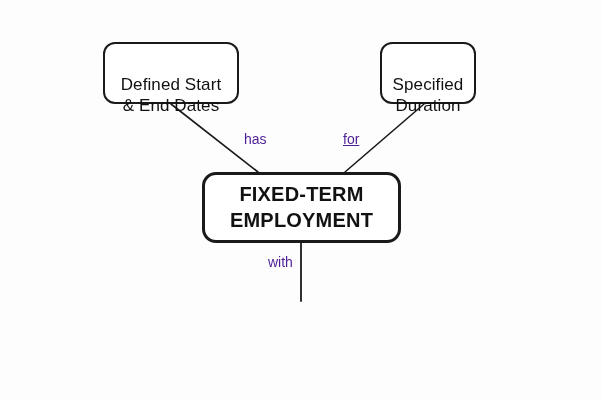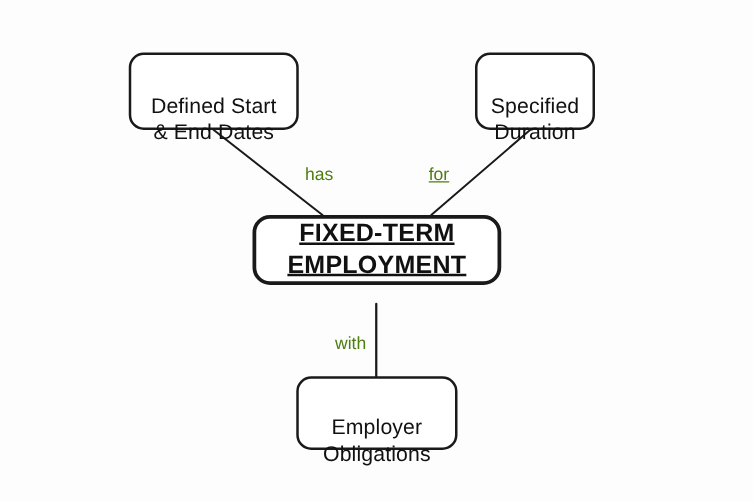--- a/index.html
+++ b/index.html
@@ -68,51 +68,50 @@
   #node-specified-duration {
     left: 380px;
     top: 42px;
     width: 96px;
     height: 62px;
   }
   #node-fixed-term-employment {
     left: 202px;
     top: 172px;
     width: 199px;
-    height: 56px;
-    text-decoration: underline;
+    height: 71px;
   }
   #node-employer-obligations {
     left: 237px;
     top: 301px;
     width: 129px;
     height: 59px;
   }
   .edge-label {
     position: absolute;
     font-size: 14px;
-    color: #4d7c0f;
+    color: #4c1d95;
     background: #fdfdfd;
     padding: 0 3px;
     line-height: 1;
     z-index: 3;
     white-space: nowrap;
   }
   #edge-label-has {
     left: 241px;
     top: 132px;
   }
   #edge-label-for {
     left: 340px;
     top: 132px;
     text-decoration: underline;
   }
   #edge-label-with {
     left: 265px;
-    top: 267px;
+    top: 255px;
   }
 </style>
 </head>
 <body>
 
 <div id="diagram-canvas">
 
   <svg id="edge-layer" viewBox="0 0 602 401" width="602" height="401" aria-hidden="true">
     <line x1="258" y1="172" x2="171" y2="104" stroke="#1a1a1a" stroke-width="1.6" stroke-linecap="round"></line>
     <line x1="345" y1="172" x2="424" y2="104" stroke="#1a1a1a" stroke-width="1.6" stroke-linecap="round"></line>
@@ -127,22 +126,18 @@
   <div class="node node-secondary" id="node-specified-duration">
     <span class="node-label">Specified
 Duration</span>
   </div>
 
   <div class="node node-central" id="node-fixed-term-employment">
     <span class="node-label">FIXED-TERM
 EMPLOYMENT</span>
   </div>
 
-  <div class="node node-secondary" id="node-employer-obligations">
-    <span class="node-label">Employer
-Obligations</span>
-  </div>
 
   <span class="edge-label" id="edge-label-has">has</span>
   <span class="edge-label" id="edge-label-for">for</span>
   <span class="edge-label" id="edge-label-with">with</span>
 
 </div>
 
 </body></html>

